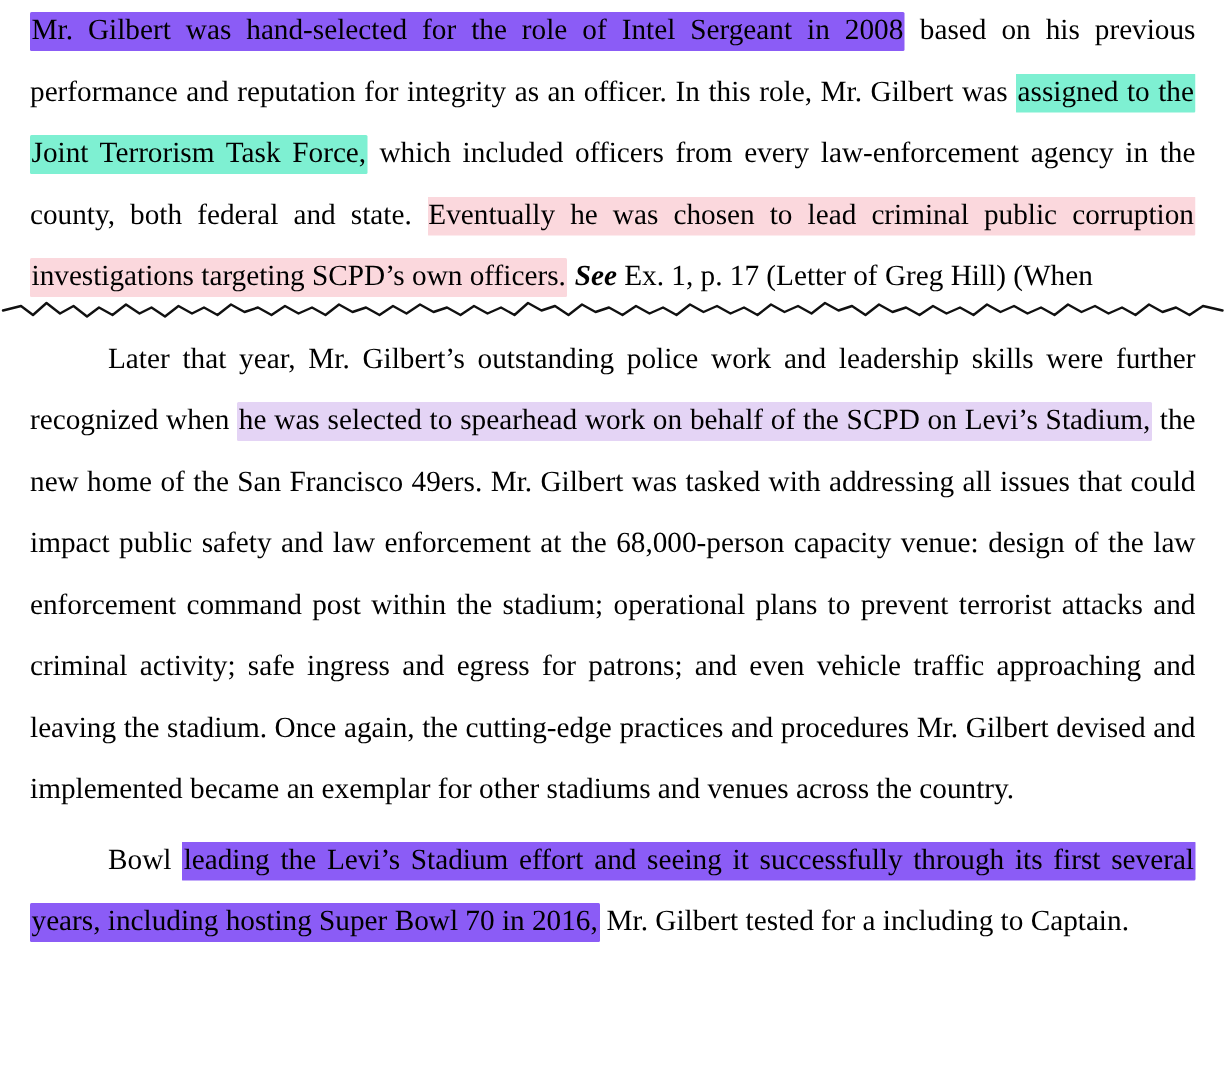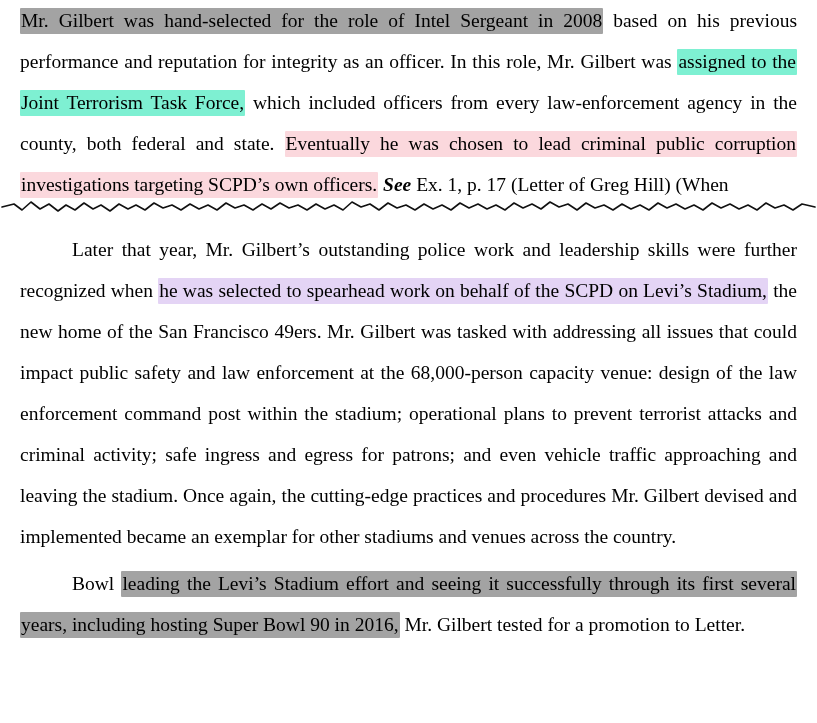--- a/index.html
+++ b/index.html
@@ -31,21 +31,21 @@
   .para .indent {
     display: inline-block;
     width: 52px;
   }
   .hl {
     padding: 2px 1px 3px 1px;
     border-radius: 1px;
     box-decoration-break: clone;
     -webkit-box-decoration-break: clone;
   }
-  .hl-yellow { background: #a3a3a3; }
+  .hl-yellow { background: #8b5cf6; }
   .hl-cyan   { background: #7ef0d2; }
   .hl-pink   { background: #fbd8dd; }
   .hl-purple { background: #e4d4f5; }
   .ital { font-style: italic; font-weight: bold; }
 
   
   .block-top {
     position: absolute;
     top: 0;
     left: 20px;
@@ -62,21 +62,21 @@
     left: 0;
     width: 817px;
     height: 28px;
     overflow: hidden;
   }
   .tear svg { display: block; }
 
   
   .block-bottom {
     position: absolute;
-    top: 229px;
+    top: 219px;
     left: 20px;
     width: 777px;
   }
   .spacer-sm { height: 6px; }
 </style>
 </head>
 <body>
 
 <div class="page">
 
@@ -91,17 +91,17 @@
       <path d="M2,14 L14,11 L22,17 L31,9 L40,16 L49,11 L58,18 L66,12 L75,17 L84,10 L93,16 L101,12 L110,18 L119,11 L128,16 L136,12 L145,17 L154,10 L163,15 L172,12 L181,17 L190,11 L199,16 L208,12 L217,17 L226,10 L235,15 L244,12 L253,17 L262,11 L271,16 L280,10 L289,15 L298,12 L307,17 L316,11 L325,16 L334,12 L343,17 L352,9 L361,14 L370,11 L379,17 L388,10 L397,15 L406,12 L415,17 L424,11 L433,16 L442,12 L451,17 L460,10 L469,15 L478,11 L487,16 L496,12 L505,17 L514,10 L523,15 L532,11 L541,16 L550,9 L559,14 L568,11 L577,17 L586,10 L595,15 L604,12 L613,17 L622,11 L631,16 L640,12 L649,17 L658,10 L667,15 L676,11 L685,16 L694,12 L703,17 L712,10 L721,15 L730,11 L739,16 L748,12 L757,17 L766,10 L775,15 L784,12 L793,17 L802,11 L815,14" fill="none" stroke="#111111" stroke-width="1.6" stroke-linejoin="round" stroke-linecap="round"></path>
     </svg>
   </div>
 
   <div class="block-bottom">
     <p class="para">
       <span class="indent"></span><span>Later that year, Mr. Gilbert’s outstanding police work and leadership skills were further recognized when </span><span class="hl hl-purple">he was selected to spearhead work on behalf of the SCPD on Levi’s Stadium,</span><span> the new home of the San Francisco 49ers. Mr. Gilbert was tasked with addressing all issues that could impact public safety and law enforcement at the 68,000-person capacity venue: design of the law enforcement command post within the stadium; operational plans to prevent terrorist attacks and criminal activity; safe ingress and egress for patrons; and even vehicle traffic approaching and leaving the stadium. Once again, the cutting-edge practices and procedures Mr. Gilbert devised and implemented became an exemplar for other stadiums and venues across the country.</span>
     </p>
     <div class="spacer-sm"></div>
     <p class="para">
-      <span class="indent"></span><span>Bowl </span><span class="hl hl-yellow">leading the Levi’s Stadium effort and seeing it successfully through its first several years, including hosting Super Bowl 90 in 2016,</span><span> Mr. Gilbert tested for a promotion to Letter.</span>
+      <span class="indent"></span><span>Bowl </span><span class="hl hl-yellow">leading the Levi’s Stadium effort and seeing it successfully through its first several years, including hosting Super Bowl 70 in 2016,</span><span> Mr. Gilbert tested for a including to Captain.</span>
     </p>
   </div>
 
 </div>
 
 </body></html>

